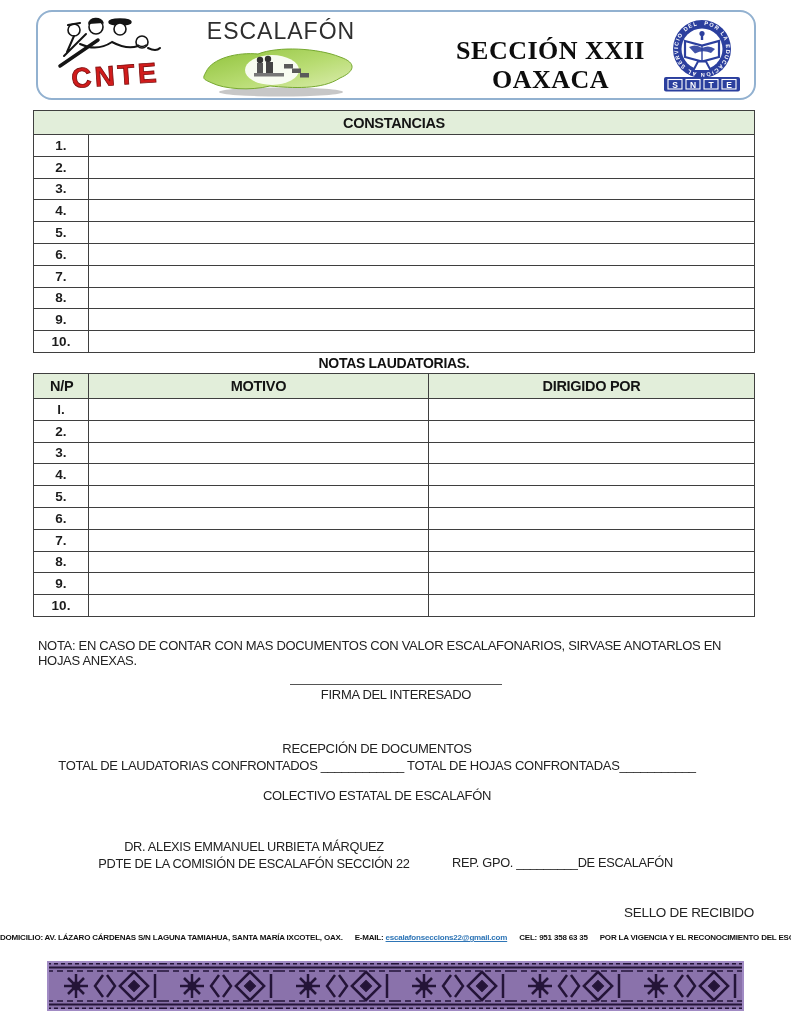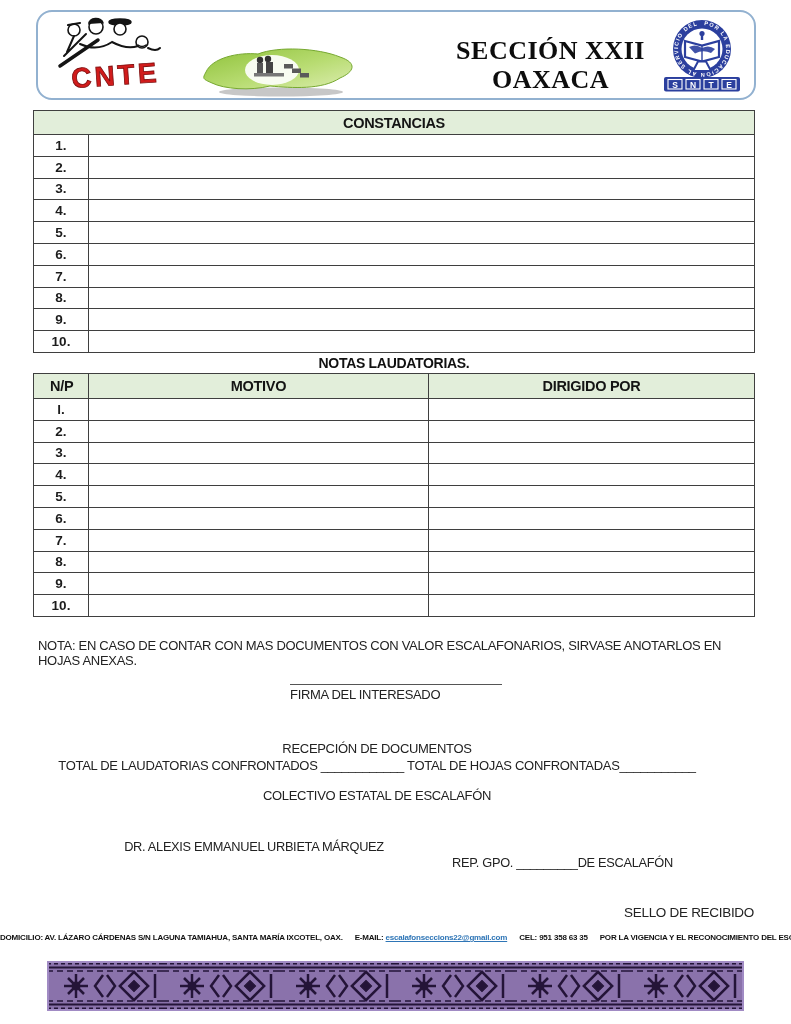--- a/index.html
+++ b/index.html
@@ -33,21 +33,21 @@
   }
   .doc-table td{height:20.8px;font-size:13px;}
   td.num{font-weight:bold;text-align:center;font-size:13.5px;}
   .notas-heading{
     left:33px;top:355px;width:722px;text-align:center;
     font-size:14px;font-weight:bold;letter-spacing:-0.3px;color:#111;
   }
 
   .note-text{left:38px;top:638px;width:720px;font-size:13px;letter-spacing:-0.3px;color:#222;}
 
-  .sig-block{left:290px;top:684px;width:212px;}
+  .sig-block{left:290px;top:684px;width:212px;text-align:center;}
   .sig-line{border-top:1.3px solid #555;width:212px;height:0;}
   .sig-label{font-size:13px;letter-spacing:-0.3px;margin-top:2px;color:#222;}
 
   .center-line{left:0;width:754px;text-align:center;font-size:13px;letter-spacing:-0.3px;color:#222;}
   .reception-title{top:741px;}
   .totals-line{top:758px;}
   .collective-line{top:788px;}
   .stamp-line{top:905px;font-size:13.5px;text-align:right;}
 
   .president-block{left:58px;top:838px;width:392px;text-align:center;font-size:12.8px;line-height:17px;letter-spacing:-0.3px;color:#222;}
@@ -78,20 +78,21 @@
       <circle cx="68" cy="15" r="6" fill="#fff"></circle>
       <circle cx="90" cy="28" r="6" fill="#fff"></circle>
       <path d="M86,31 Q90,34 94,31" stroke-width="1.4"></path>
       <path d="M28,30 Q45,38 60,28 Q75,36 86,32" stroke-width="2"></path>
       <path d="M8,52 L46,26" stroke-width="3.5"></path>
       <path d="M96,34 Q104,38 108,34" stroke-width="2"></path>
     </g>
     <text x="20" y="74" font-family="Liberation Sans, sans-serif" font-size="28" font-weight="bold" fill="#d11c1c" stroke="#7a0c0c" stroke-width="0.8" letter-spacing="3" transform="rotate(-4 20 74)">CNTE</text>
   </svg>
 
+  <div class="abs escalafon-title" style="left:158px;top:6px;">ESCALAFÓN</div>
 
   <svg class="abs" style="left:158px;top:30px;" width="170" height="56" viewBox="0 0 170 56">
     <defs>
       <linearGradient id="mapg" x1="0" y1="0" x2="1" y2="1">
         <stop offset="0" stop-color="#8fc23a"></stop>
         <stop offset="0.55" stop-color="#b8dc72"></stop>
         <stop offset="1" stop-color="#dcedb0"></stop>
       </linearGradient>
     </defs>
     <ellipse cx="85" cy="50" rx="62" ry="4.5" fill="#b9b9b9" opacity="0.8"></ellipse>
@@ -275,20 +276,21 @@
 <div class="abs center-line totals-line">
   <span>TOTAL DE LAUDATORIAS CONFRONTADOS ____________</span>
   <span> </span>
   <span>TOTAL DE HOJAS CONFRONTADAS___________</span>
 </div>
 
 <div class="abs center-line collective-line">COLECTIVO ESTATAL DE ESCALAFÓN</div>
 
 <div class="abs president-block">
   <div>DR. ALEXIS EMMANUEL URBIETA MÁRQUEZ</div>
+  <div>PDTE DE LA COMISIÓN DE ESCALAFÓN SECCIÓN 22</div>
 </div>
 <div class="abs rep-line">REP. GPO. _________DE ESCALAFÓN</div>
 
 <div class="abs center-line stamp-line">SELLO DE RECIBIDO</div>
 
 <div class="abs footer-line">
   <span>DOMICILIO: AV. LÁZARO CÁRDENAS S/N LAGUNA TAMIAHUA, SANTA MARÍA IXCOTEL, OAX.</span><span class="gap"></span>
   <span>E-MAIL:</span>
   <span> </span>
   <a class="email-link">escalafonseccions22@gmail.com</a><span class="gap"></span>

